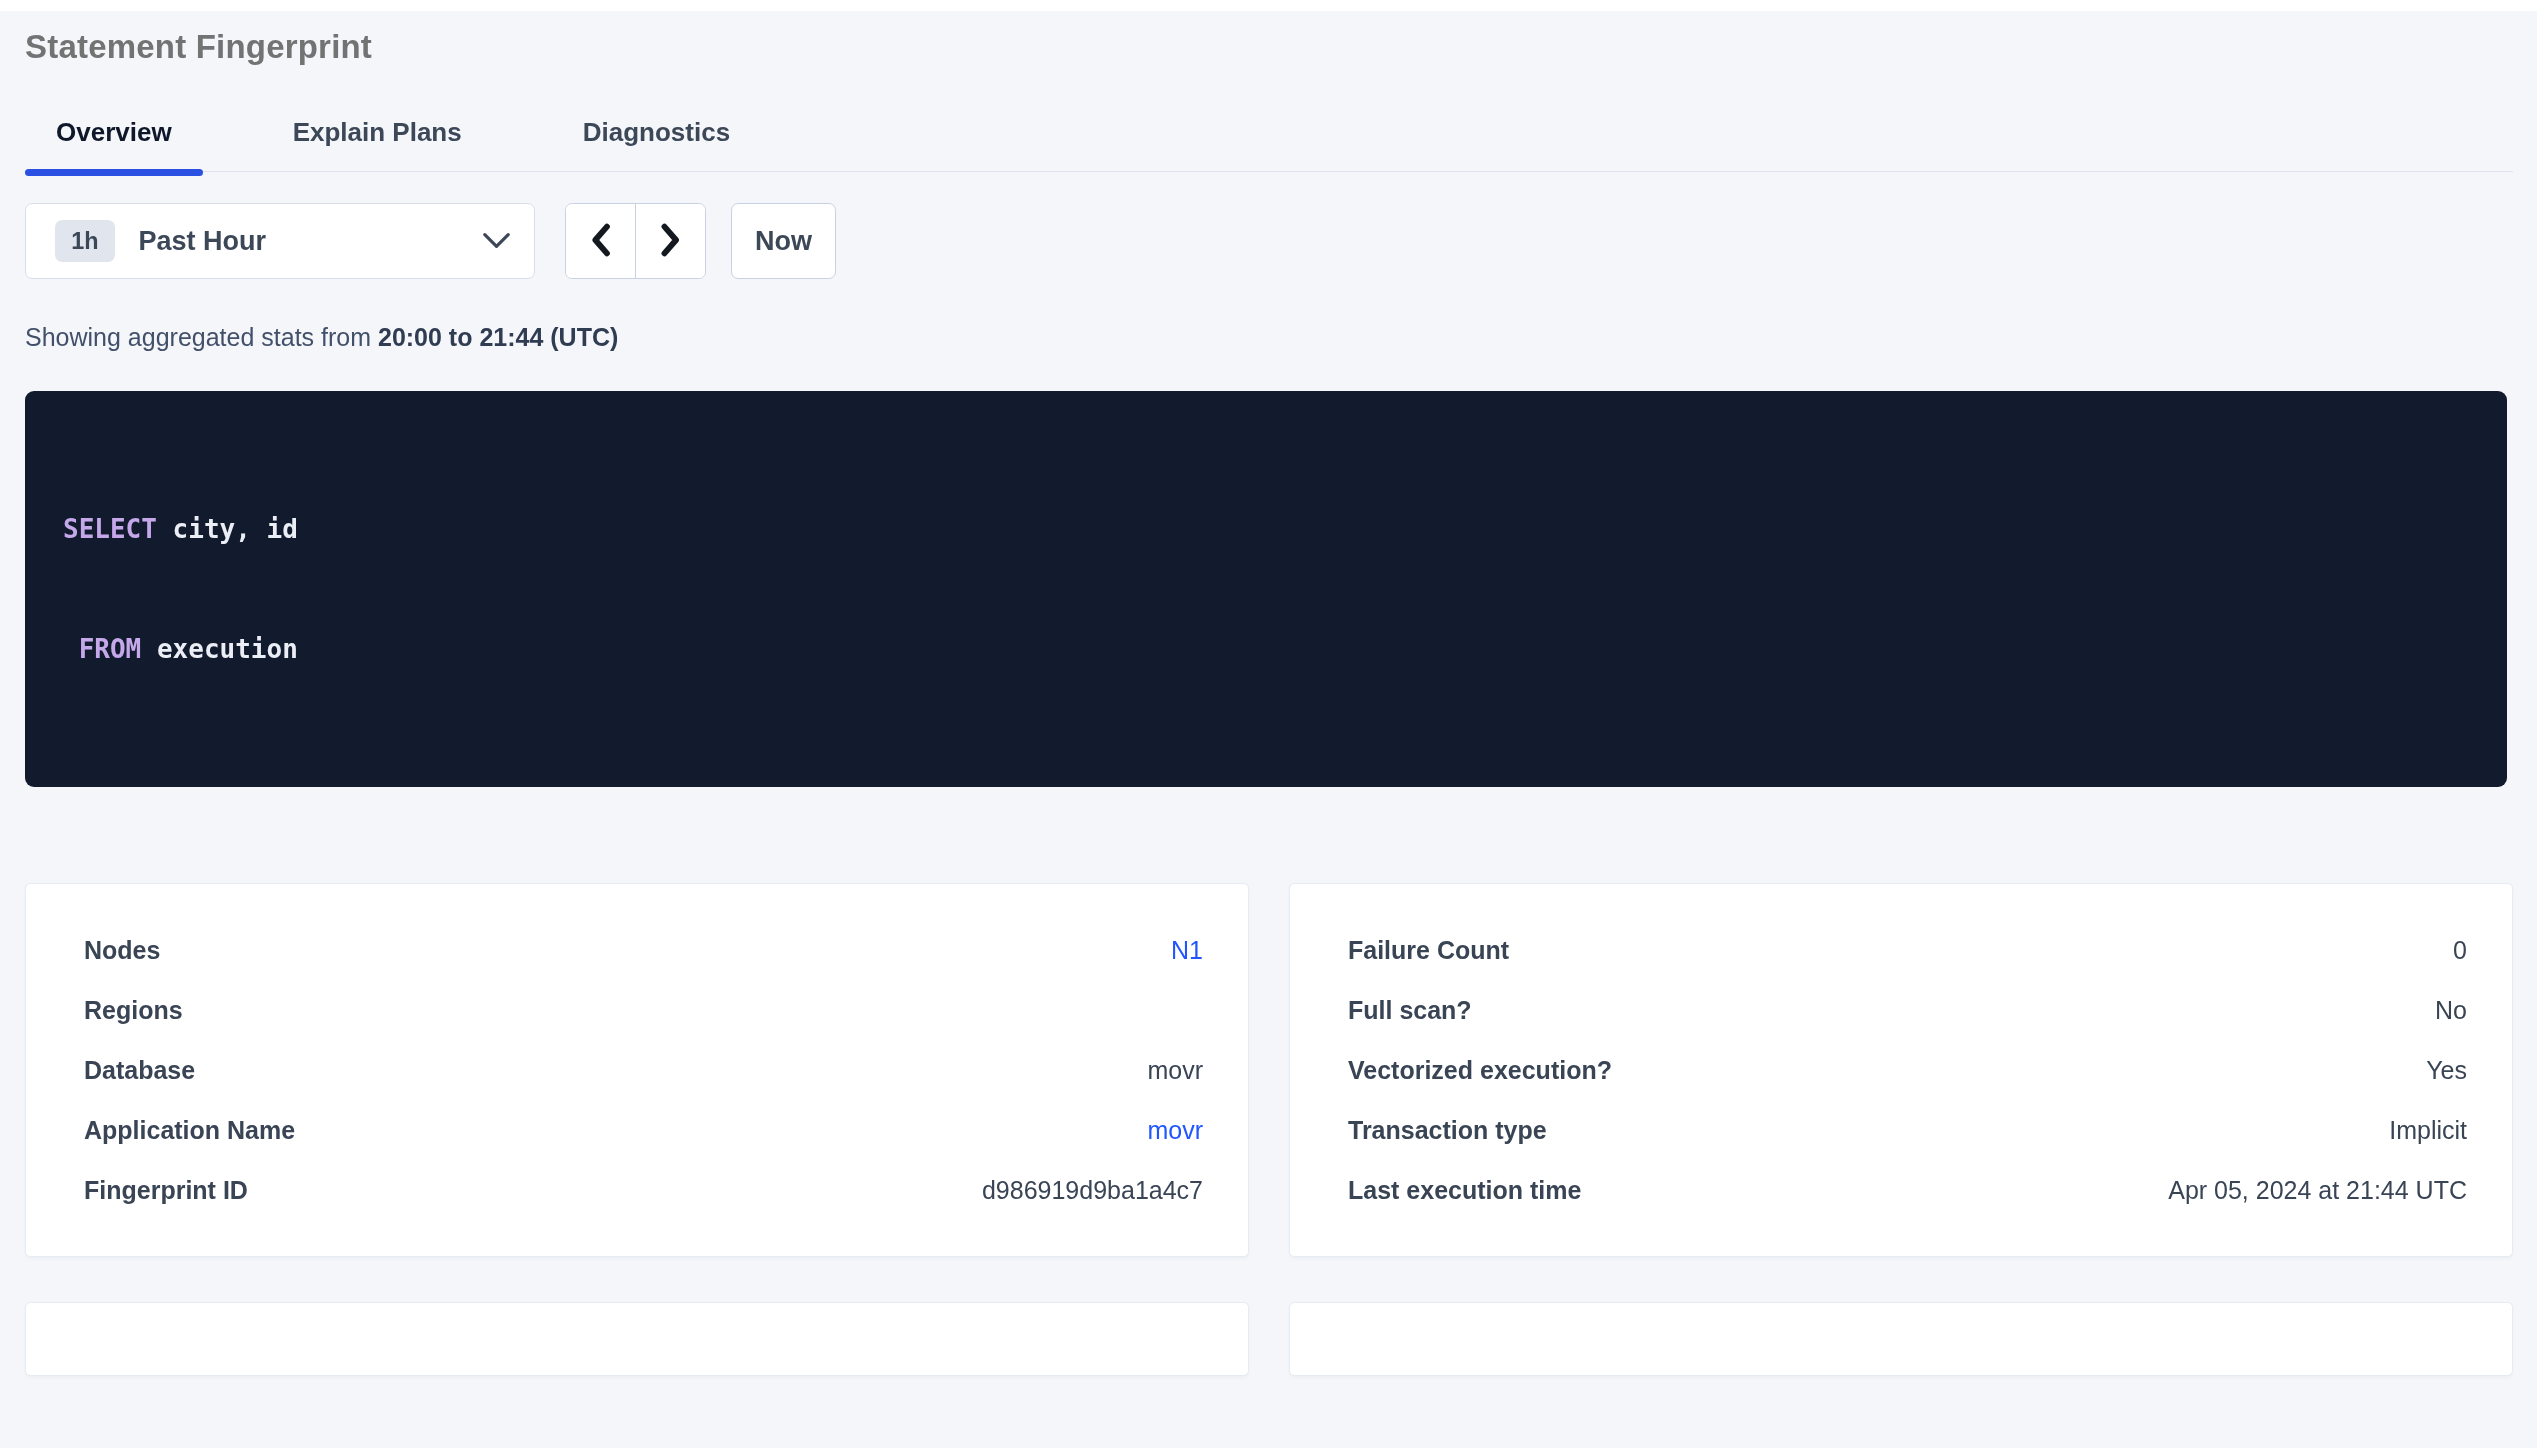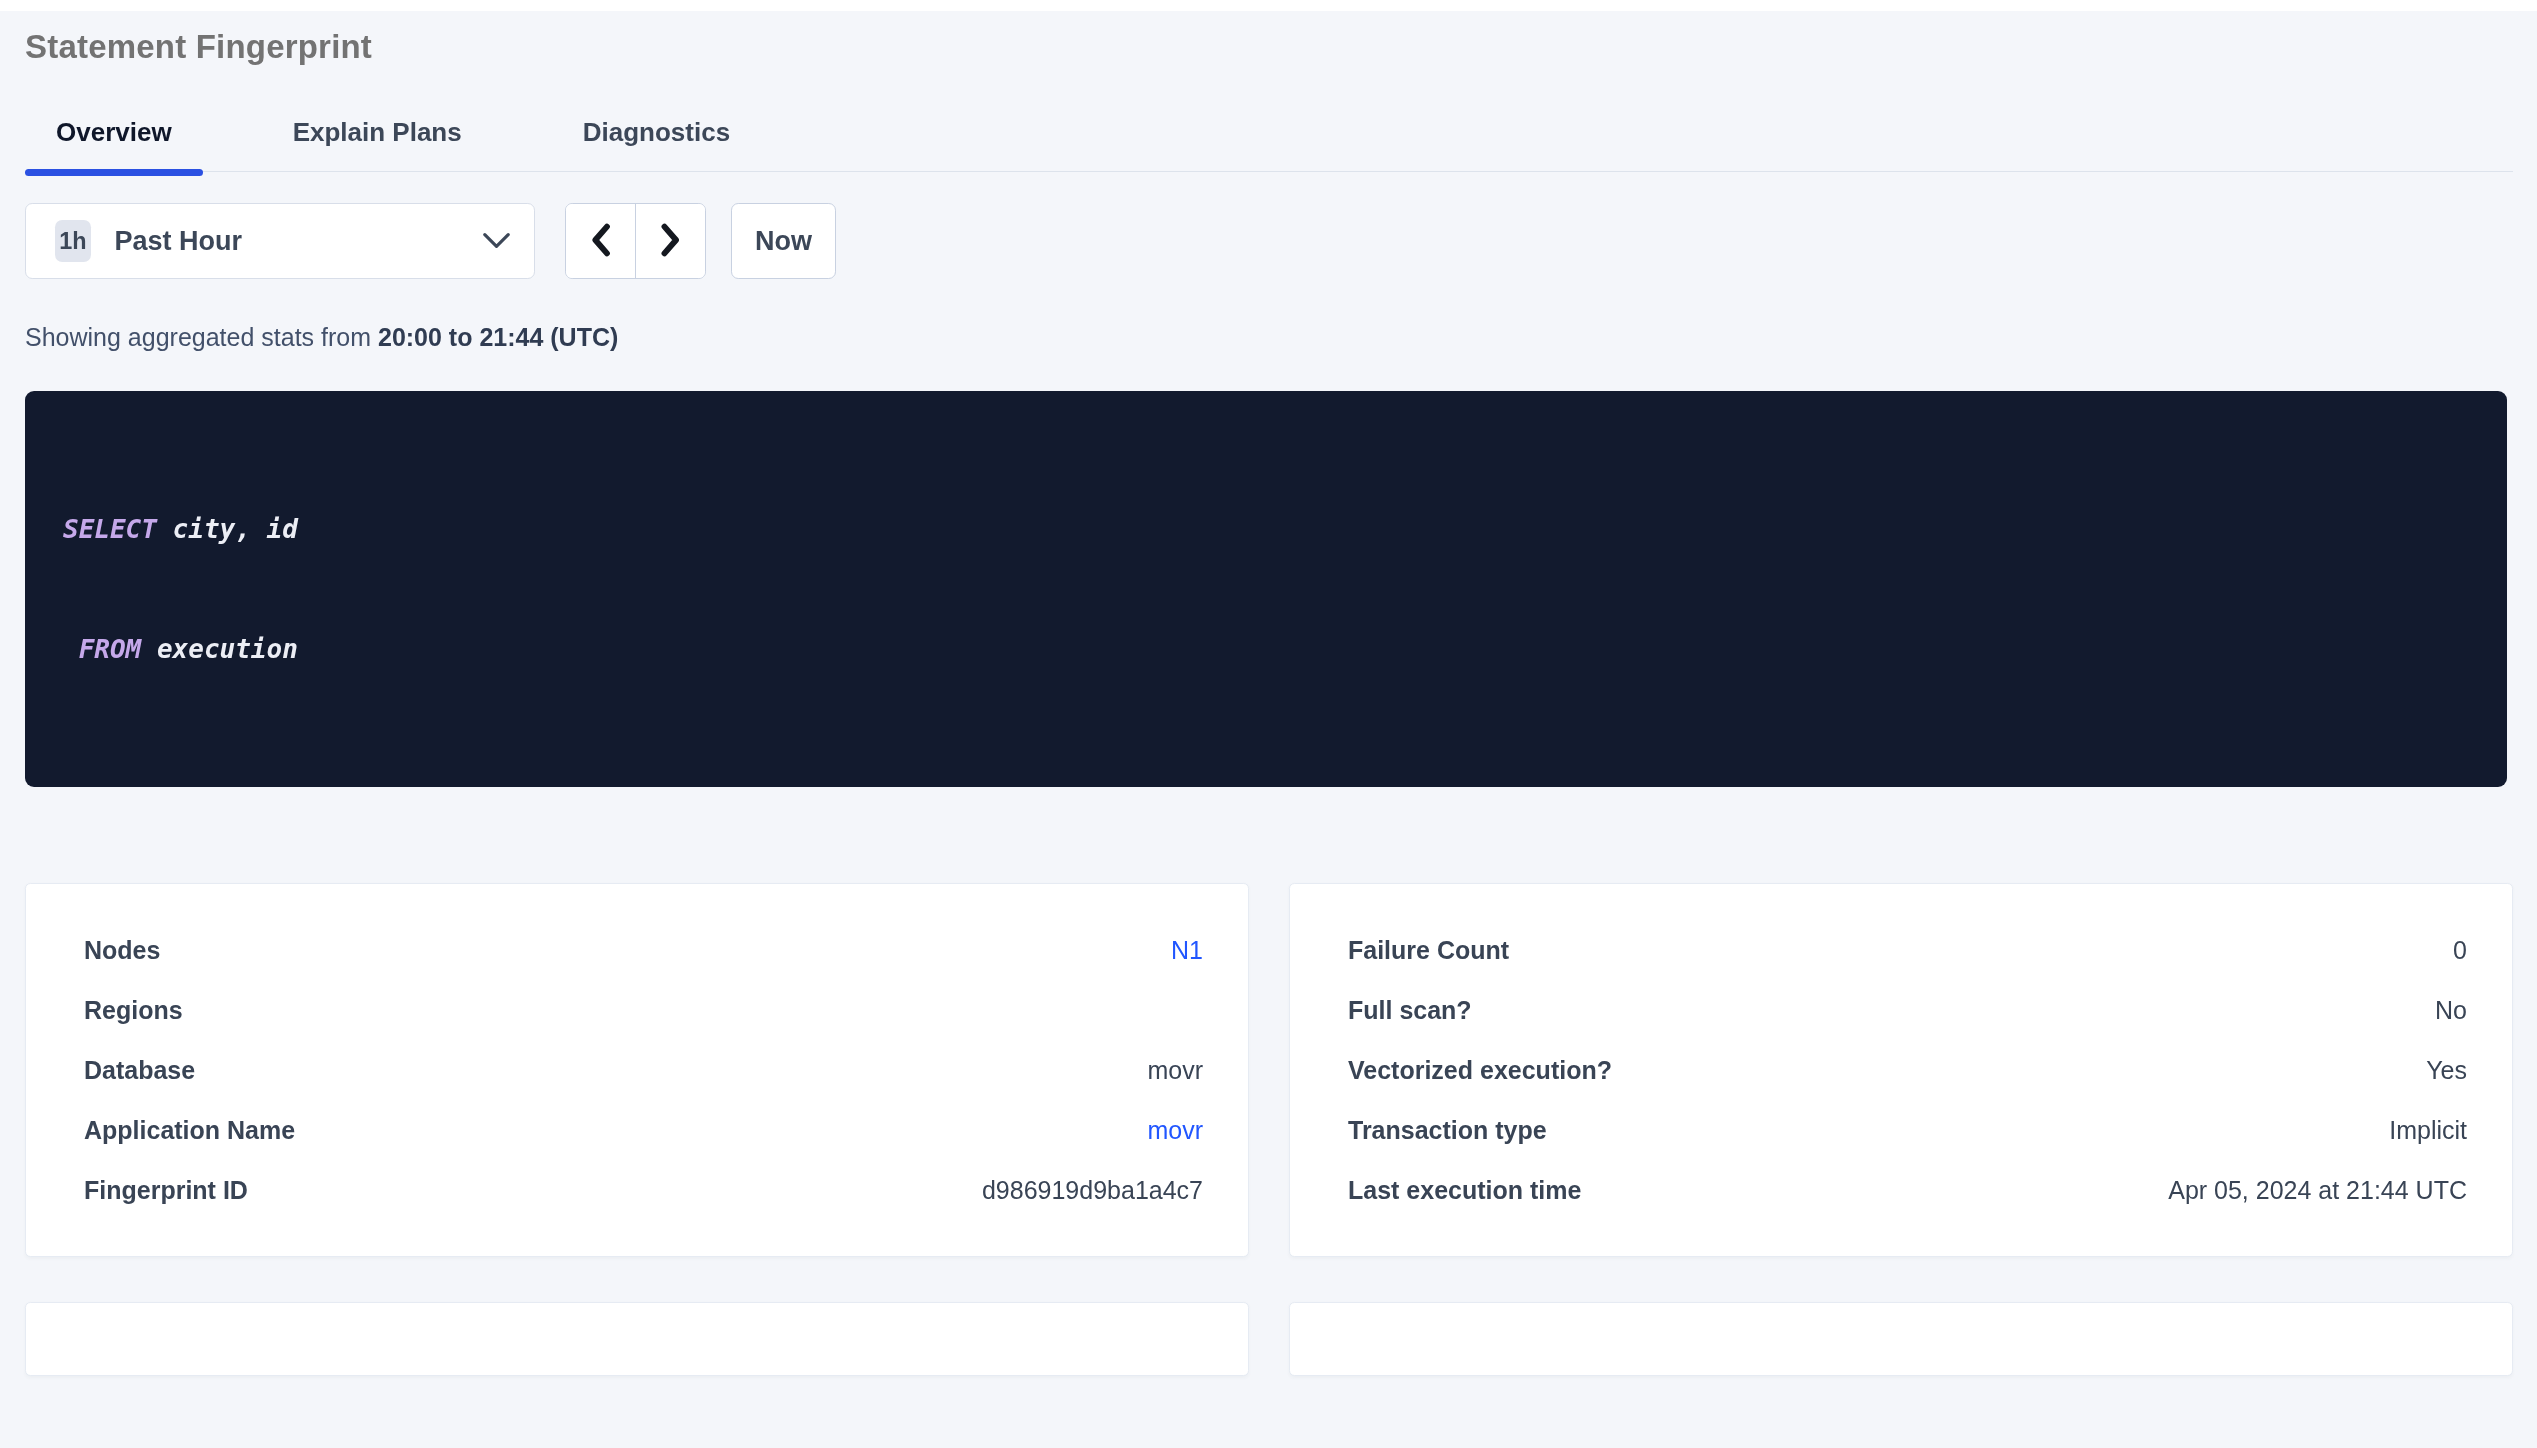--- a/index.html
+++ b/index.html
@@ -61,21 +61,21 @@
     border: 0.9px solid #d8dee9;
     border-radius: 7.2px;
     display: flex;
     align-items: center;
     padding: 0 23.4px 0 29px;
     cursor: pointer;
   }
   .badge {
     background: #e1e5ee;
     border-radius: 7.2px;
-    width: 36px;
+    width: 60px;
     height: 42px;
     display: flex;
     align-items: center;
     justify-content: center;
     font-size: 23.4px;
     font-weight: 700;
     color: #3c4758;
     margin-right: 23.4px;
   }
   .dd-label { font-size: 27px; font-weight: 700; color: #3c4758; }
@@ -131,21 +131,20 @@
     width: 2482px;
     background: #121a2e;
     border-radius: 9px;
     padding: 38px 38px;
     font-family: "DejaVu Sans Mono", "Liberation Mono", monospace;
     font-size: 26px;
     font-weight: 600;
     line-height: 40px;
     color: #eceef5;
     white-space: pre;
-    font-style: italic;
   }
   .sql-box .kw { color: #c5a8ea; }
 
   
   .grid {
     margin-top: 96px;
     display: grid;
     grid-template-columns: 1fr 1fr;
     column-gap: 40px;
     row-gap: 45px;

